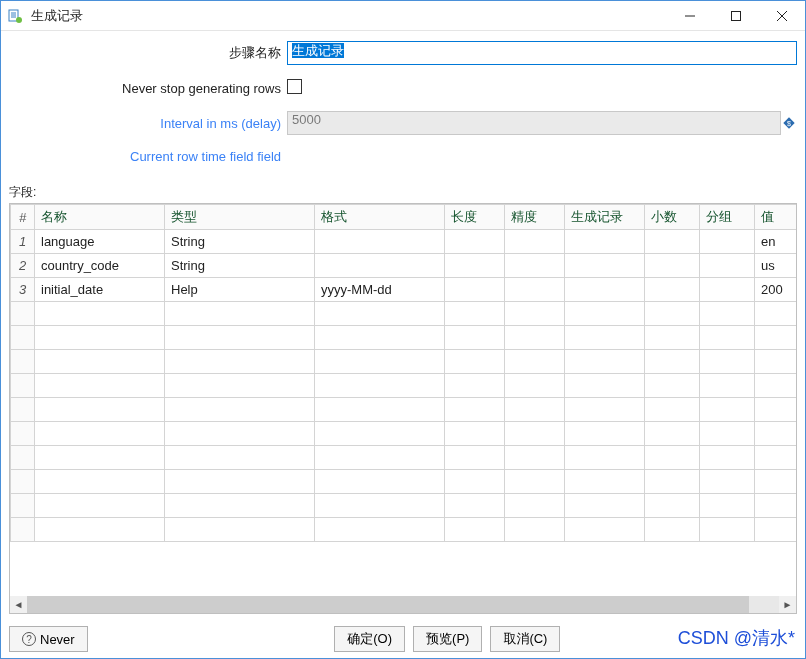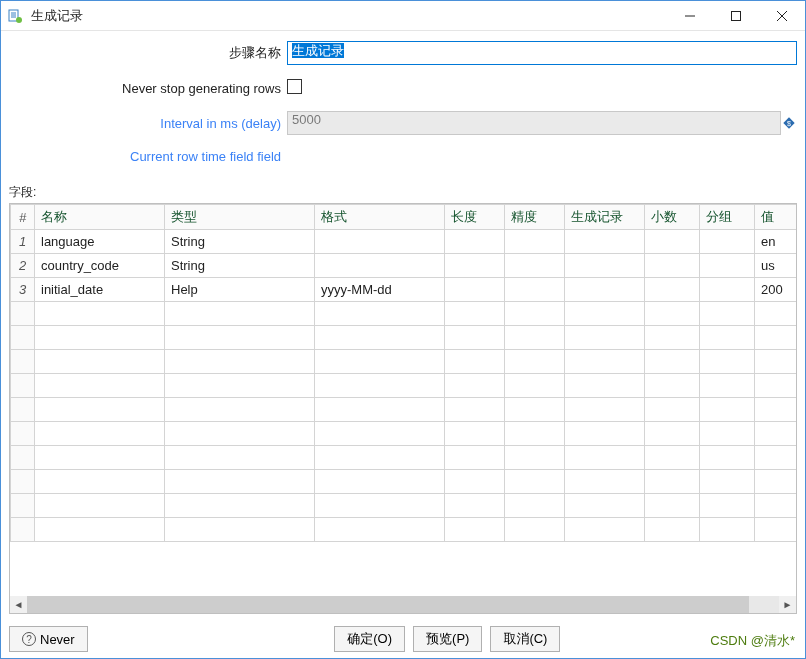--- a/index.html
+++ b/index.html
@@ -32,21 +32,21 @@
   th { background:#fafafa; font-weight:400; color:#14532d; }
   th.rownum, td.rownum { width:24px; text-align:center; font-style:italic; color:#555; background:#fafafa; }
   .hscroll { height:17px; background:#f0f0f0; display:flex; align-items:center; }
   .hscroll .arrow { width:17px; height:17px; display:flex; align-items:center; justify-content:center; font-size:10px; color:#555; }
   .hscroll .track { flex:1; height:100%; background:#e8e8e8; position:relative; }
   .hscroll .thumb { position:absolute; left:0; top:0; height:100%; width:96%; background:#cdcdcd; }
   .footer { display:flex; align-items:center; padding:6px 8px 6px 8px; gap:10px; }
   .footer .spacer { flex:1; }
   .btn { height:26px; padding:0 12px; border:1px solid #b0b0b0; background:#f5f5f5; font-size:13px; display:inline-flex; align-items:center; gap:4px; }
   .help-icon { width:14px; height:14px; border:1px solid #555; border-radius:50%; display:inline-flex; align-items:center; justify-content:center; font-size:10px; color:#555; }
-  .watermark { position:absolute; right:10px; bottom:8px; color:#4d7c0f; font-size:13px; pointer-events:none; }
+  .watermark { position:absolute; right:10px; bottom:8px; color:#1d4ed8; font-size:18px; pointer-events:none; }
   col.c-name{width:130px}col.c-type{width:150px}col.c-fmt{width:130px}col.c-len{width:60px}col.c-prec{width:60px}col.c-curr{width:80px}col.c-dec{width:55px}col.c-grp{width:55px}col.c-val{width:50px}
 </style>
 </head>
 <body>
 
 <div class="window">
   <div class="titlebar">
     <div class="icon-wrap">
       <svg width="16" height="16" viewBox="0 0 16 16">
         <rect x="2" y="2" width="9" height="11" fill="none" stroke="#3b82c4" stroke-width="1"></rect>

